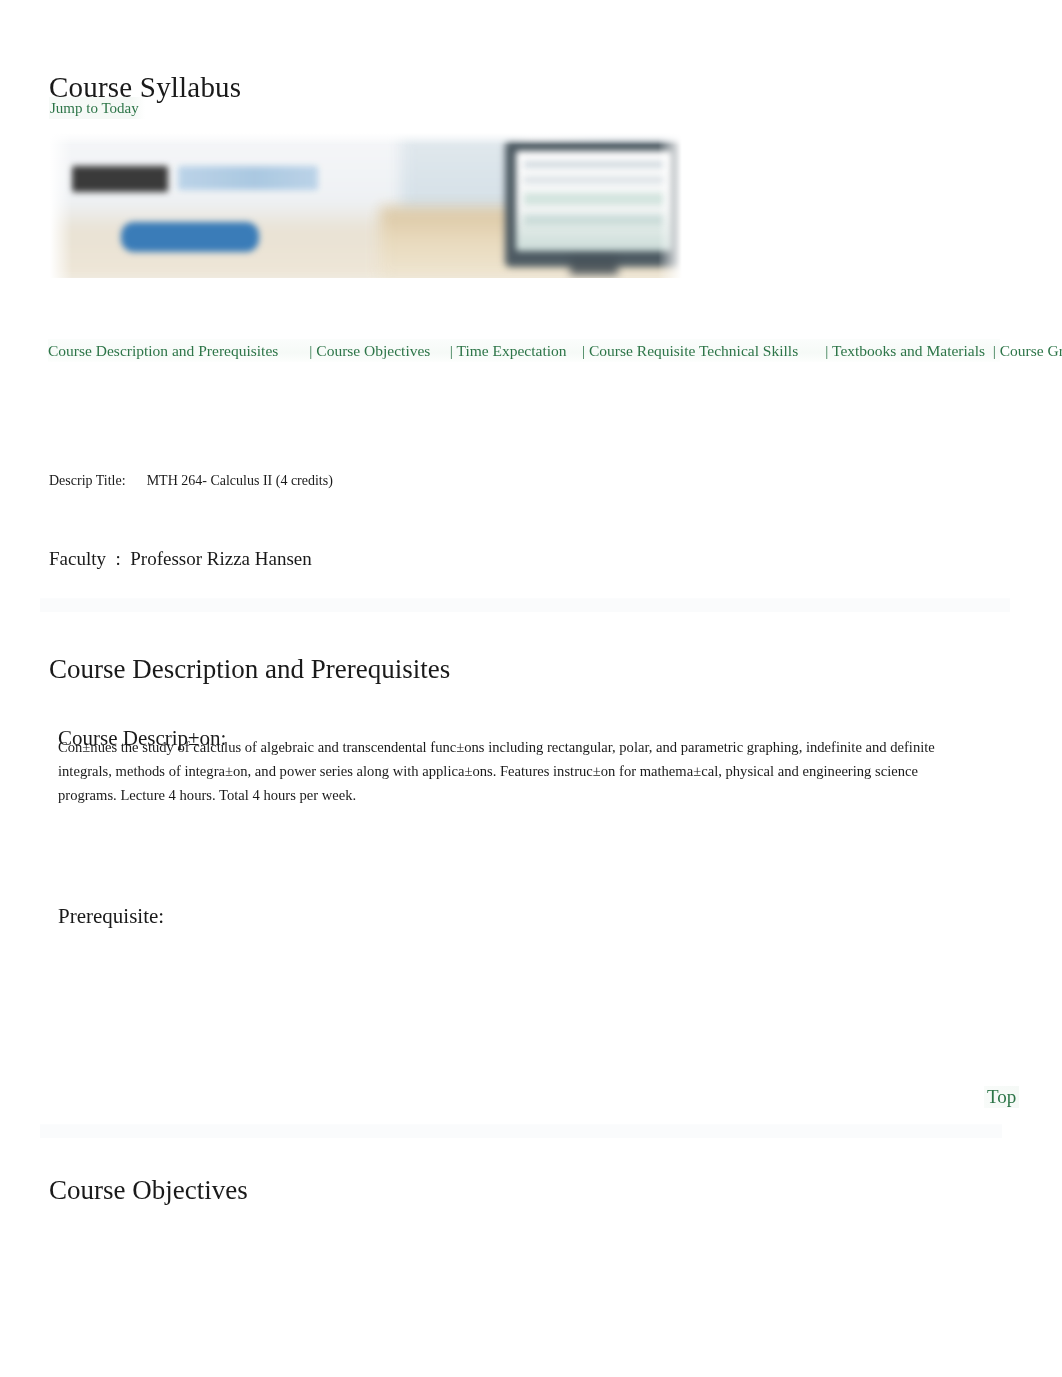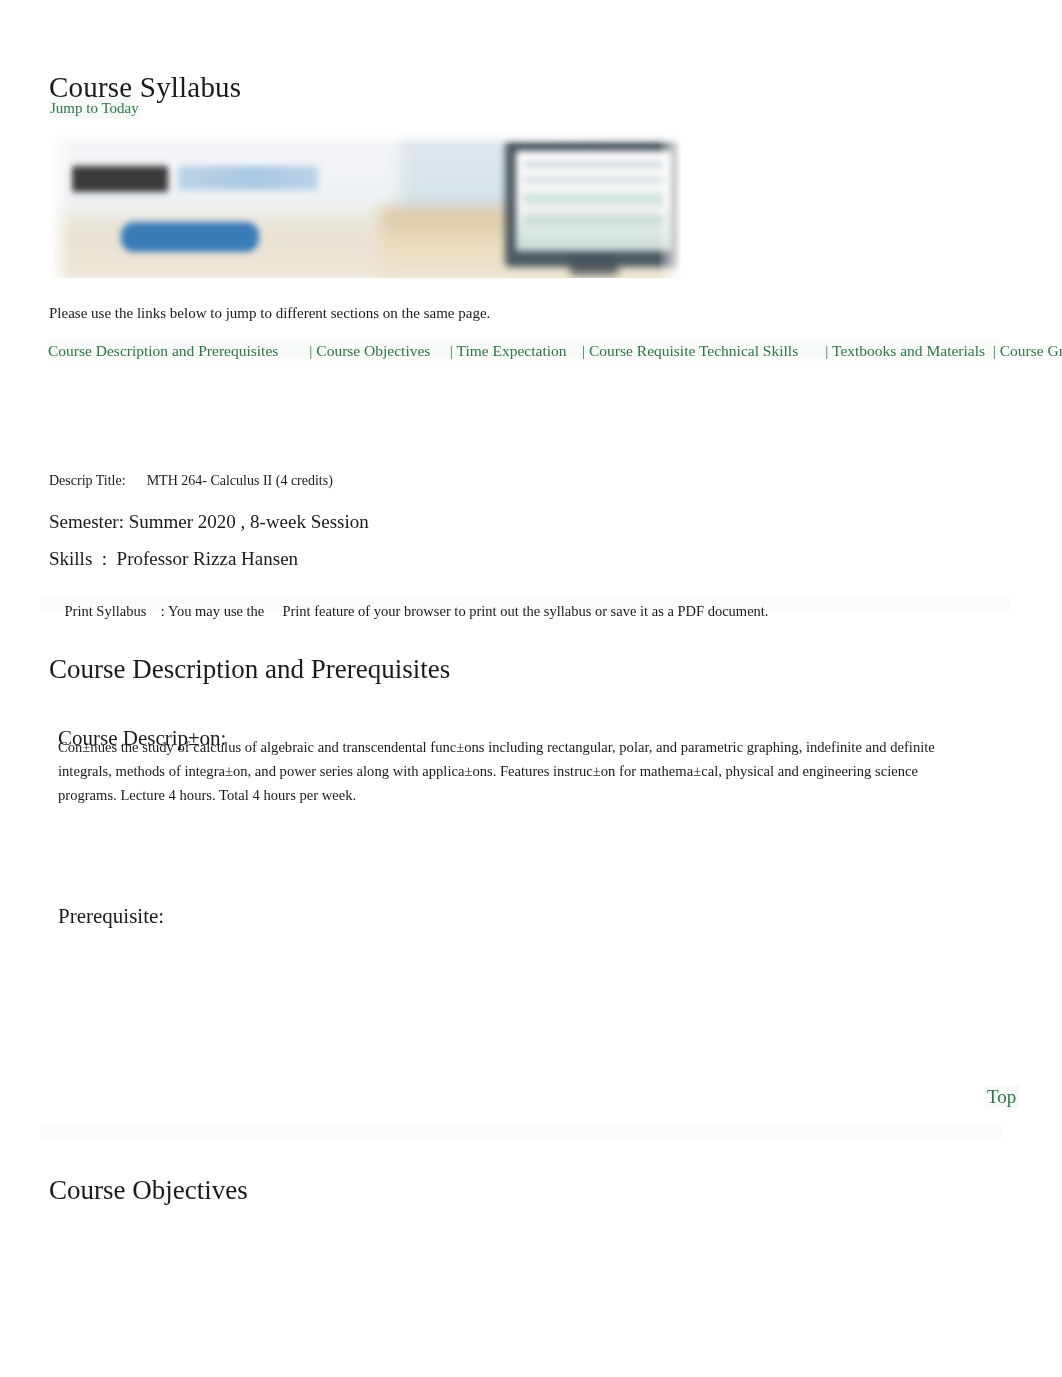--- a/index.html
+++ b/index.html
@@ -267,37 +267,32 @@
     <div class="monitor-rows"></div>
     <div class="monitor-stand"></div>
     <div class="logo-box"></div>
     <div class="logo-word"></div>
     <div class="cta-button"></div>
     <div class="fade-top"></div>
     <div class="fade-left"></div>
     <div class="fade-right"></div>
   </div>
 
-  <p class="intro-line">Please use the links below to jump to different sections on the same page.</p>
 
   <p class="link-block" id="nav-links"><a href="#">Course Description and Prerequisites</a><span class="gap">        </span><span class="sep">| </span><a href="#">Course Objectives</a><span class="gap">     </span><span class="sep">| </span><a href="#">Time Expectation</a><span class="gap">    </span><span class="sep">| </span><a href="#">Course Requisite Technical Skills</a><span class="gap">       </span><span class="sep">| </span><a href="#">Textbooks and Materials</a><span class="gap">  </span><span class="sep">| </span><a href="#">Course Grading</a></p>
 
   <div class="rule" style="top:598px; width:970px;"></div>
 
   <p class="meta-course-title">
     <span>Descrip Title:</span><span class="val">      MTH 264- Calculus II (4 credits)</span>
   </p>
 
-  <p class="meta-semester">Semester: Summer 2020 , 8-week Session</p>
-
-  <p class="meta-faculty">Skills  :  Professor Rizza Hansen</p>
-
-  <p class="meta-print">
-    <span>Print Syllabus</span><span>    : You may use the     Print feature of your browser to print out the syllabus or save it as a PDF document.</span>
-  </p>
+
+  <p class="meta-faculty">Faculty  :  Professor Rizza Hansen</p>
+
 
   <div class="rule" style="top:601px; width:0px; height:0;"></div>
 
   <h2 class="h2-section" style="top:629px;">Course Description and Prerequisites</h2>
 
   <h3 class="h3-sub" style="top:703px;font-family:Liberation Serif, serif;">Course Descrip±on:</h3>
 
   <p class="body-para" style="top:720px;">Con±nues the study of calculus of algebraic and transcendental func±ons including rectangular, polar, and parametric graphing, indefinite and definite integrals, methods of integra±on, and power series along with applica±ons. Features instruc±on for mathema±cal, physical and engineering science programs. Lecture 4 hours. Total 4 hours per week.</p>
 
   <h3 class="h3-sub" style="top:881px;">Prerequisite:</h3>

